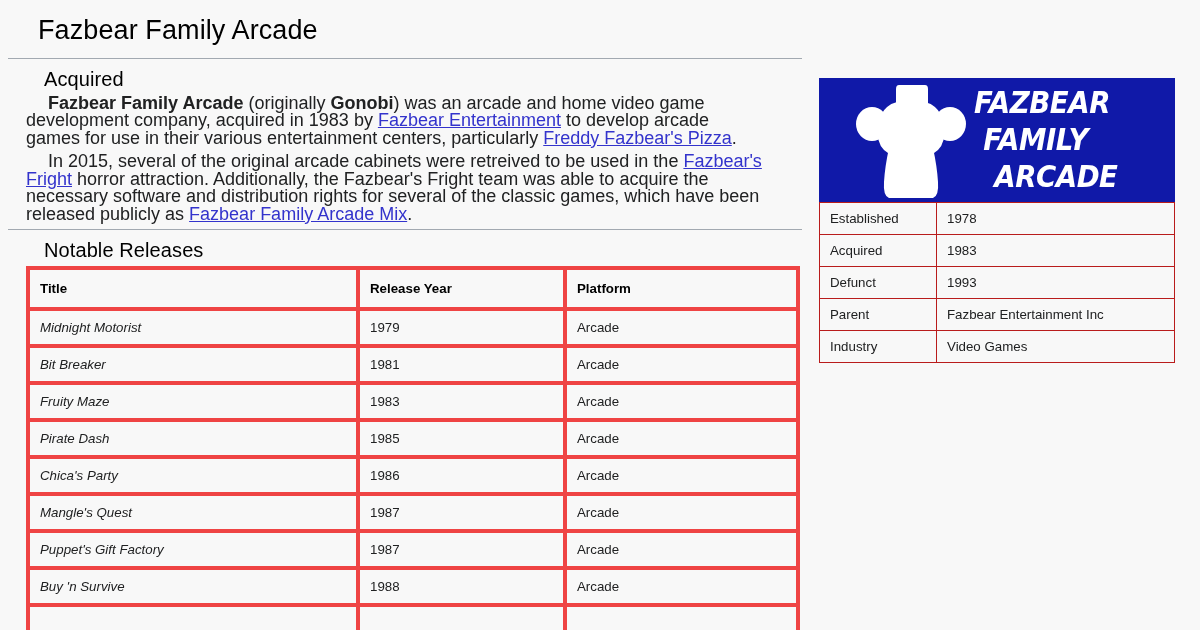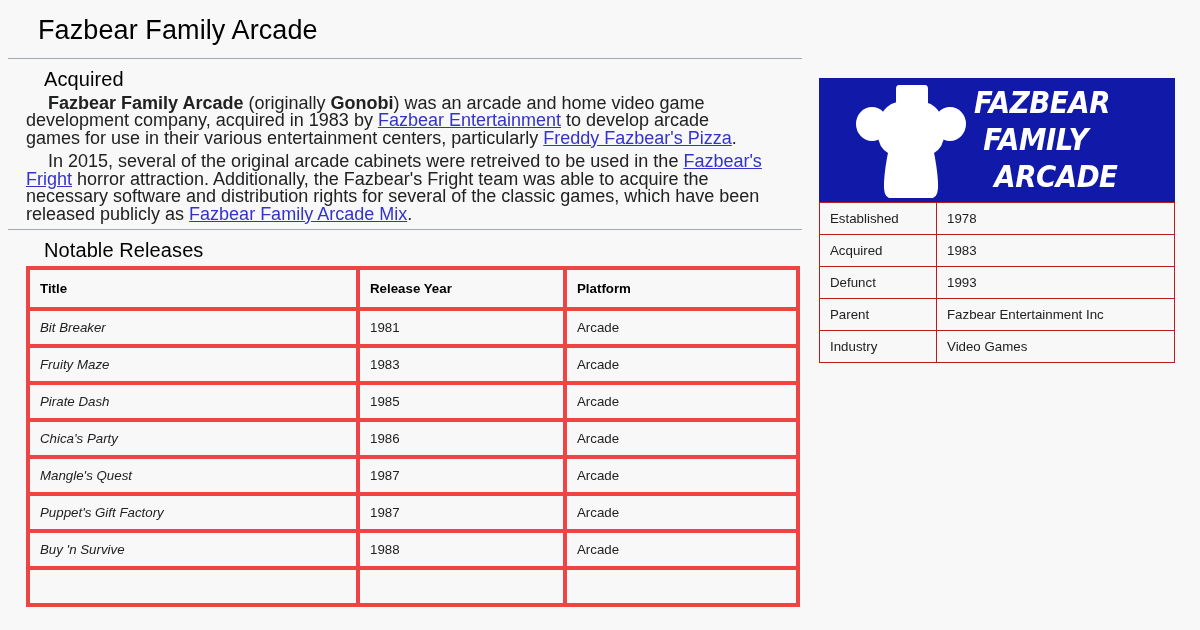--- a/index.html
+++ b/index.html
@@ -210,20 +210,25 @@
         </colgroup>
         <thead>
           <tr>
             <th>Title</th>
             <th>Release Year</th>
             <th>Platform</th>
           </tr>
         </thead>
         <tbody>
             <tr>
+              <td class="title-cell">Midnight Motorist</td>
+              <td class="year-cell">1979</td>
+              <td class="platform-cell">Arcade</td>
+            </tr>
+            <tr>
               <td class="title-cell">Bit Breaker</td>
               <td class="year-cell">1981</td>
               <td class="platform-cell">Arcade</td>
             </tr>
             <tr>
               <td class="title-cell">Fruity Maze</td>
               <td class="year-cell">1983</td>
               <td class="platform-cell">Arcade</td>
             </tr>
             <tr>

